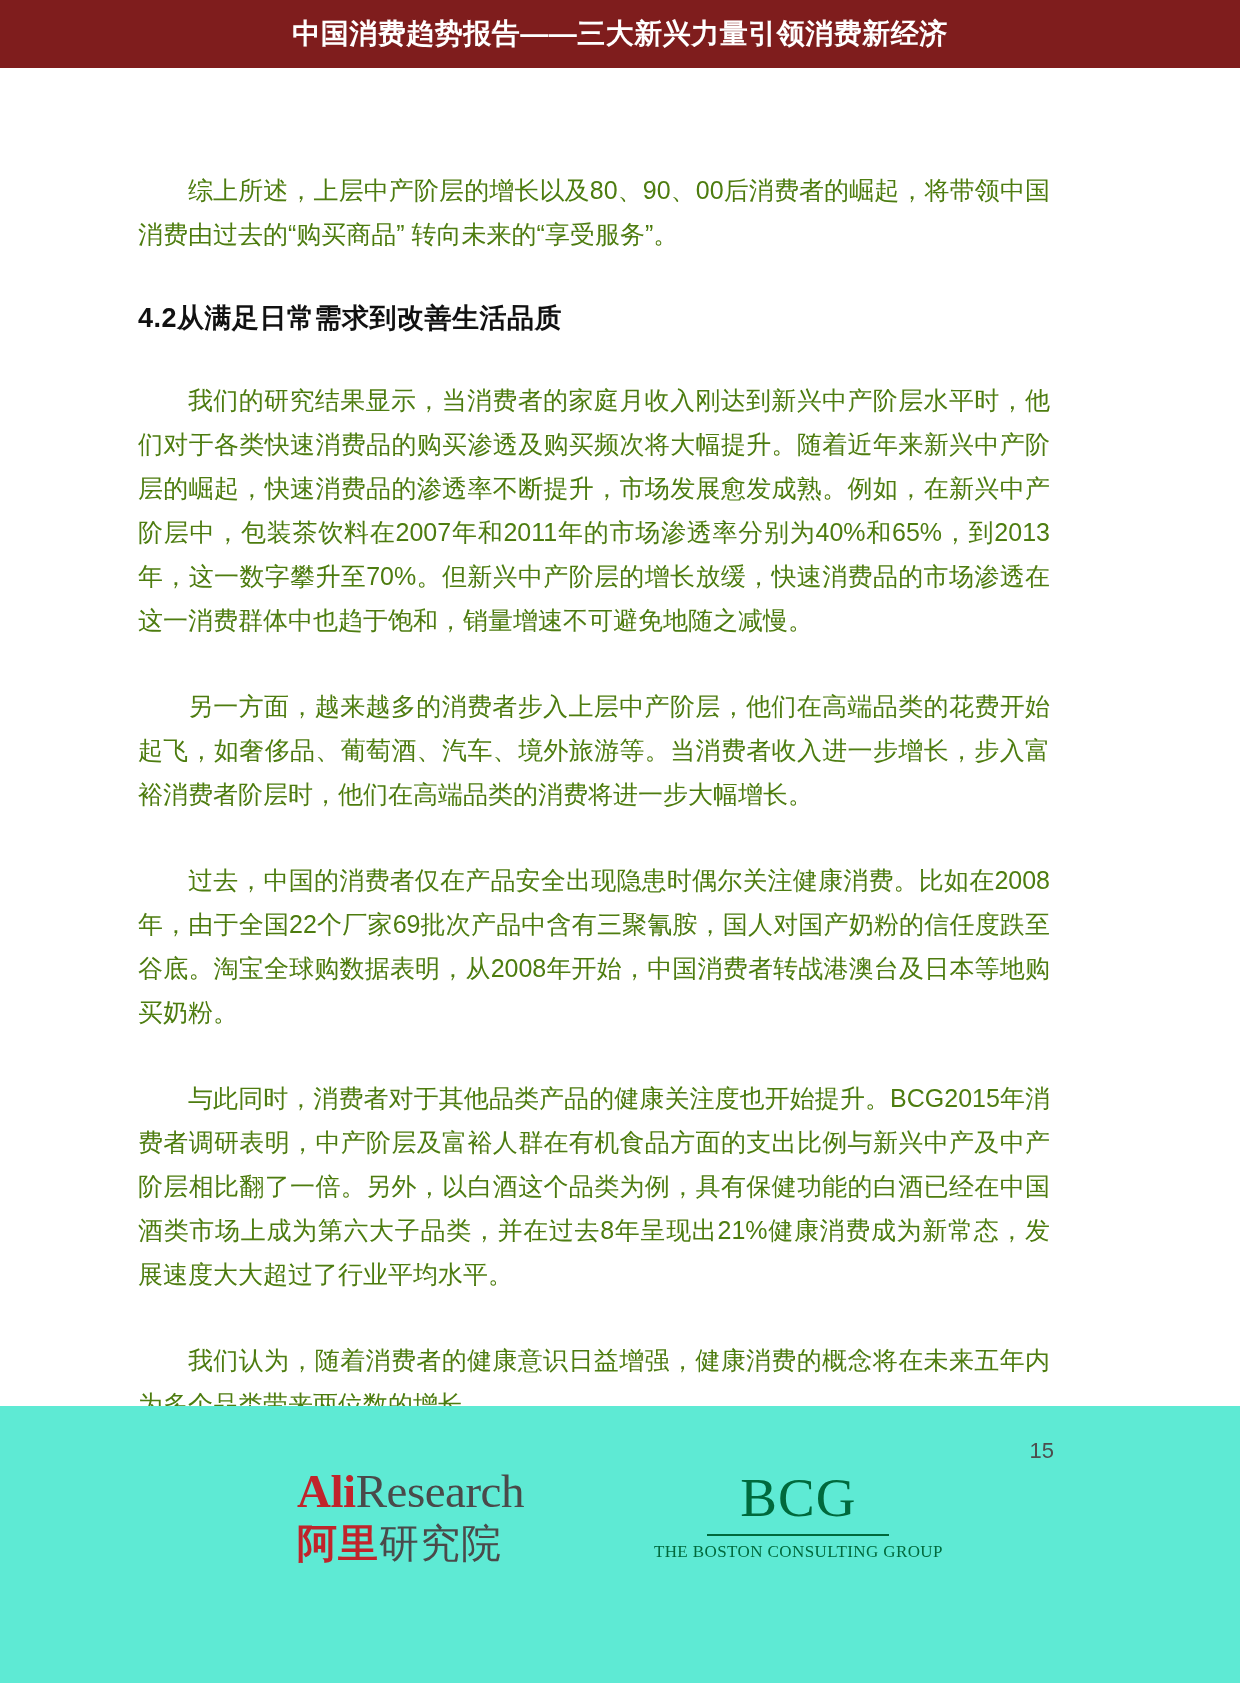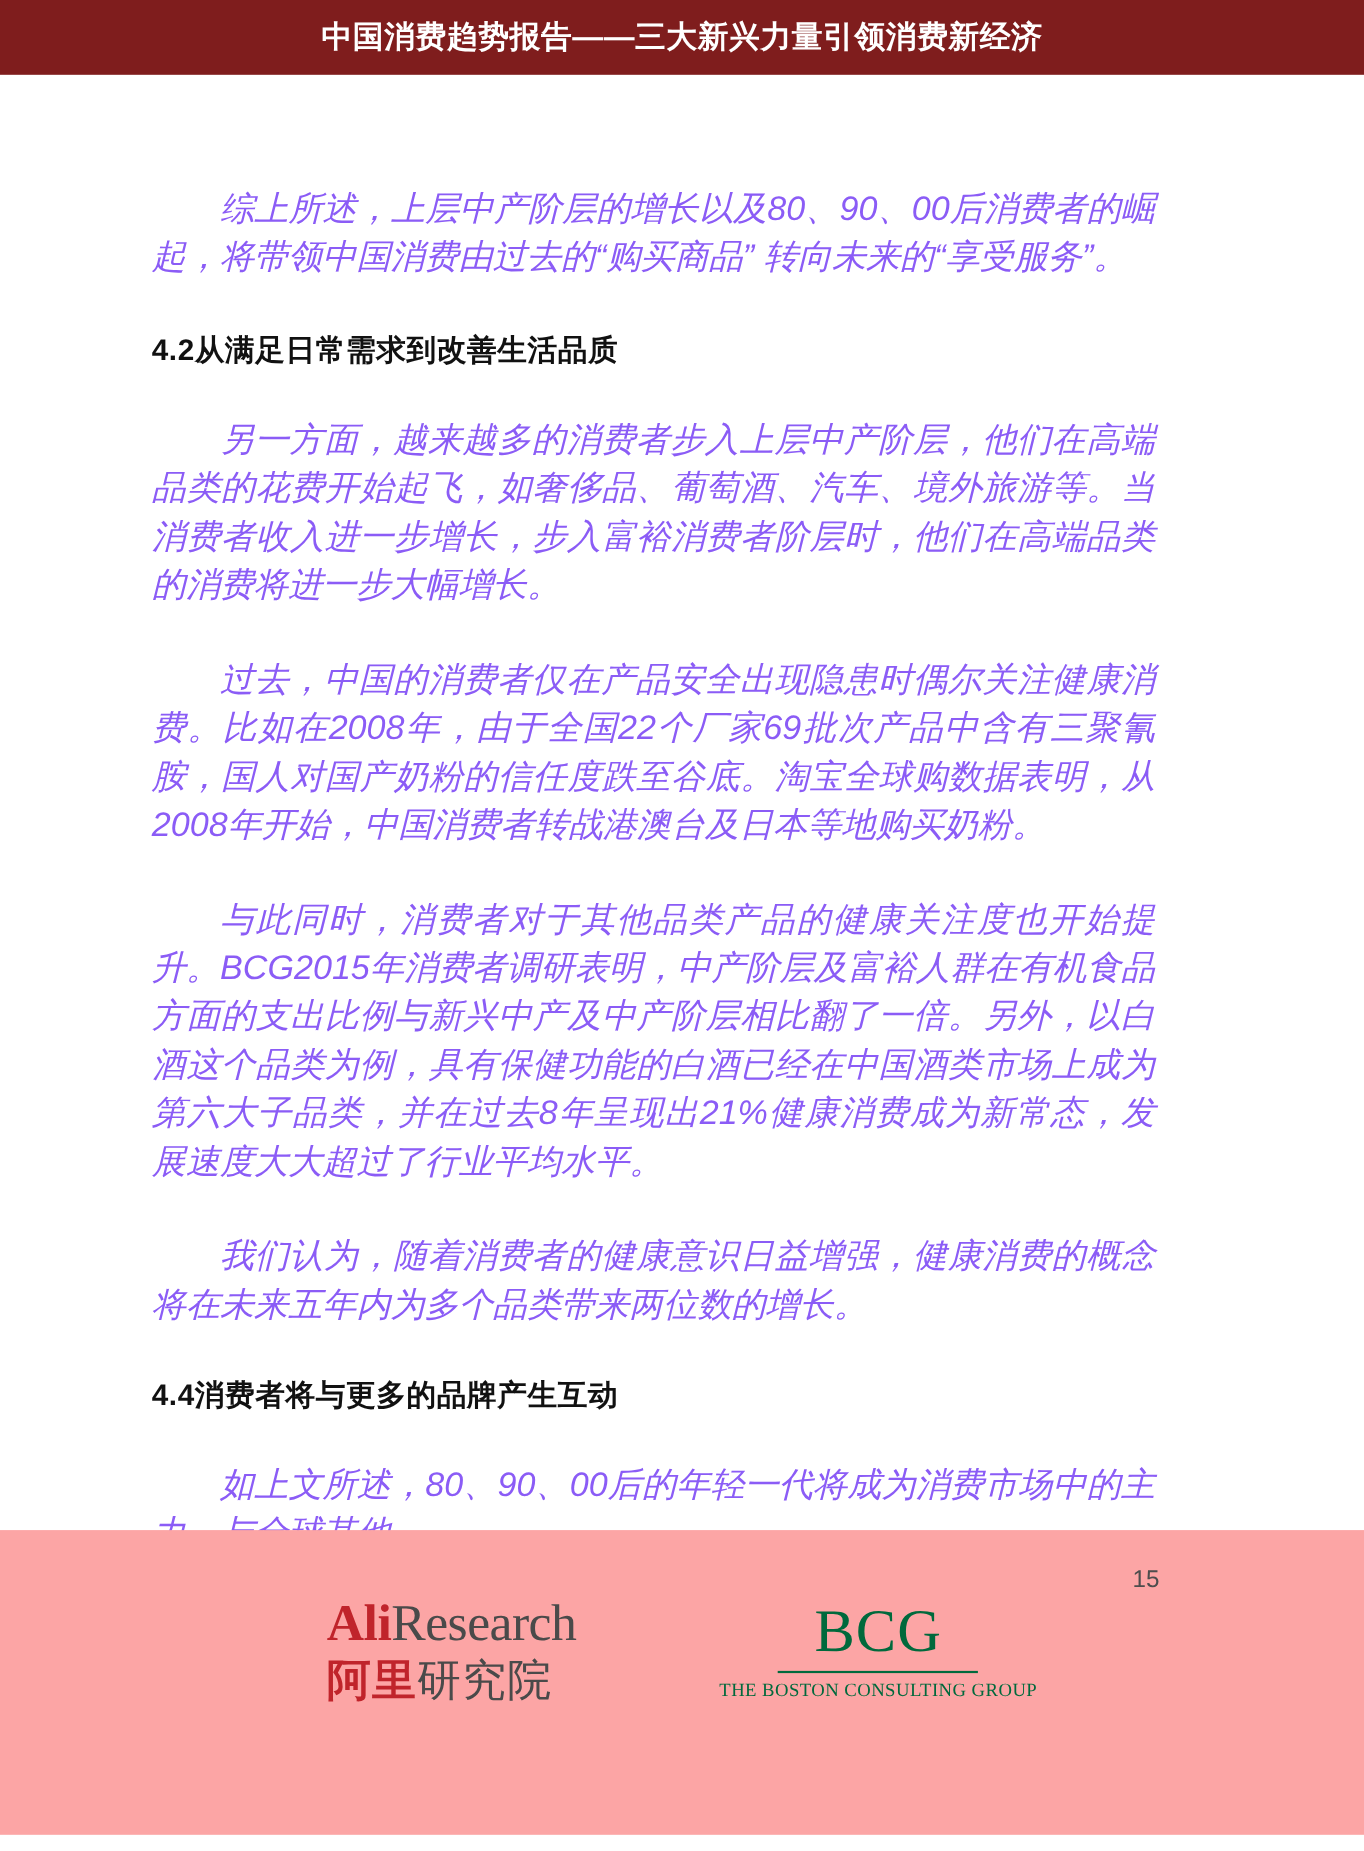--- a/index.html
+++ b/index.html
@@ -40,52 +40,51 @@
     top: 68px;
     left: 0;
     width: 1240px;
     height: 1338px;
     box-sizing: border-box;
     padding: 100px 190px 0 138px;
   }
 
   p.body-text {
     margin: 0 0 42px 0;
-    font-size: 31px;
+    font-size: 25px;
     line-height: 44px;
     text-align: justify;
     text-justify: inter-ideograph;
     text-indent: 2em;
-    color: #8b5cf6;
+    color: #4d7c0f;
     letter-spacing: 0px;
-    font-style: italic;
   }
   p.body-text.tight {
     margin-bottom: 40px;
   }
 
   h2.section-heading {
     margin: 0 0 40px 0;
     font-size: 27px;
     font-weight: bold;
     line-height: 40px;
     color: #111111;
     letter-spacing: 0.5px;
   }
   h2.section-heading .num {
   }
 
   
   .page-footer {
     position: absolute;
     left: 0;
-    bottom: 15px;
+    bottom: 0;
     width: 1240px;
     height: 277px;
-    background: #fca5a5;
+    background: #5eead4;
     box-sizing: border-box;
   }
   .footer-pageno {
     position: absolute;
     right: 186px;
     top: 32px;
     font-size: 22px;
     color: #4d4d4d;
   }
   .footer-logos {
@@ -173,20 +172,21 @@
 </div>
 
 <div class="content">
 
   <p class="body-text">综上所述，上层中产阶层的增长以及80、90、00后消费者的崛起，将带领中国消费由过去的“购买商品” 转向未来的“享受服务”。</p>
 
   <h2 class="section-heading">
     <span class="num">4.2</span><span>从满足日常需求到改善生活品质</span>
   </h2>
 
+  <p class="body-text">我们的研究结果显示，当消费者的家庭月收入刚达到新兴中产阶层水平时，他们对于各类快速消费品的购买渗透及购买频次将大幅提升。随着近年来新兴中产阶层的崛起，快速消费品的渗透率不断提升，市场发展愈发成熟。例如，在新兴中产阶层中，包装茶饮料在2007年和2011年的市场渗透率分别为40%和65%，到2013年，这一数字攀升至70%。但新兴中产阶层的增长放缓，快速消费品的市场渗透在这一消费群体中也趋于饱和，销量增速不可避免地随之减慢。</p>
 
   <p class="body-text">另一方面，越来越多的消费者步入上层中产阶层，他们在高端品类的花费开始起飞，如奢侈品、葡萄酒、汽车、境外旅游等。当消费者收入进一步增长，步入富裕消费者阶层时，他们在高端品类的消费将进一步大幅增长。</p>
 
 
   <p class="body-text">过去，中国的消费者仅在产品安全出现隐患时偶尔关注健康消费。比如在2008年，由于全国22个厂家69批次产品中含有三聚氰胺，国人对国产奶粉的信任度跌至谷底。淘宝全球购数据表明，从2008年开始，中国消费者转战港澳台及日本等地购买奶粉。</p>
 
   <p class="body-text">与此同时，消费者对于其他品类产品的健康关注度也开始提升。BCG2015年消费者调研表明，中产阶层及富裕人群在有机食品方面的支出比例与新兴中产及中产阶层相比翻了一倍。另外，以白酒这个品类为例，具有保健功能的白酒已经在中国酒类市场上成为第六大子品类，并在过去8年呈现出21%健康消费成为新常态，发展速度大大超过了行业平均水平。</p>
 
   <p class="body-text tight">我们认为，随着消费者的健康意识日益增强，健康消费的概念将在未来五年内为多个品类带来两位数的增长。</p>
 

